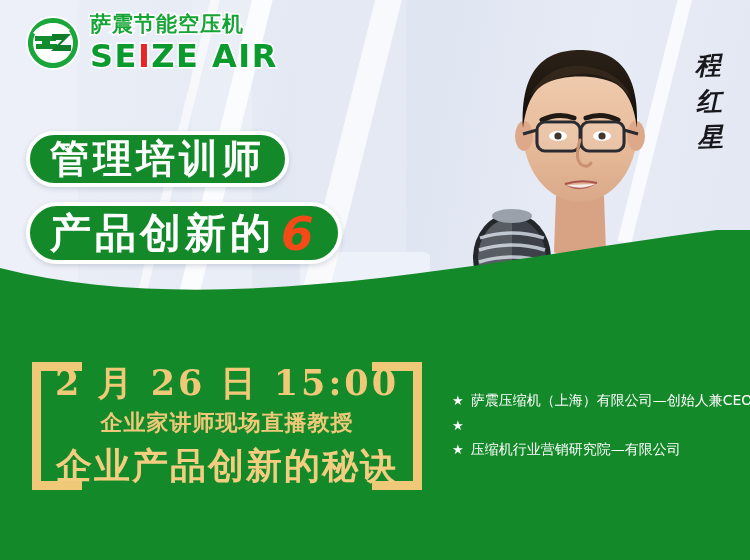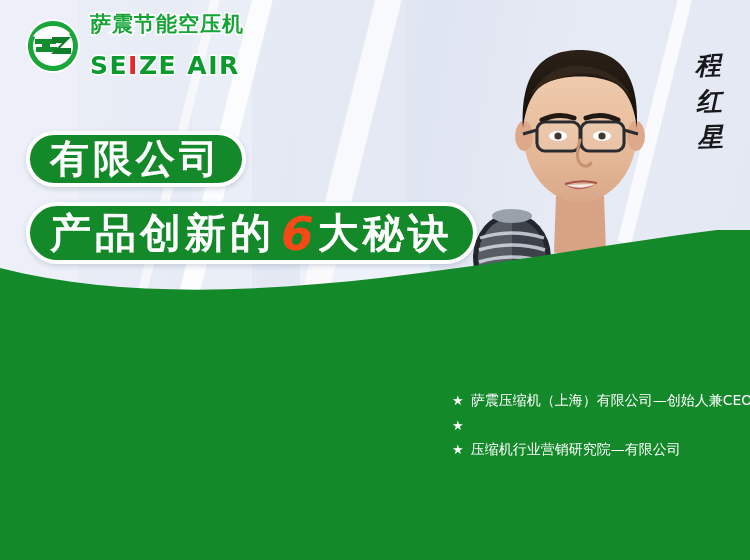--- a/index.html
+++ b/index.html
@@ -41,22 +41,22 @@
   }
   .logo-mark { width:58px; height:58px; position:relative; flex:0 0 auto; }
   .logo-text { display:flex; flex-direction:column; line-height:1; }
   .logo-cn {
     font-size:21px; font-weight:bold; color:#17a437;
     letter-spacing:1px;
     -webkit-text-stroke:3px #fff; paint-order:stroke fill;
     font-family:"DejaVu Sans","Liberation Sans",sans-serif;
   }
   .logo-en {
-    font-size:25px; font-weight:bold; color:#0a9a2e;
-    letter-spacing:1.5px; margin-top:18px;
+    font-size:32px; font-weight:bold; color:#0a9a2e;
+    letter-spacing:1.5px; margin-top:5px;
     -webkit-text-stroke:3px #fff; paint-order:stroke fill;
   }
   .logo-en .red { color:#e8262a; }
 
   
   .speaker-name {
     position:absolute; right:28px; top:48px;
     display:flex; flex-direction:column; align-items:center;
     font-family:"DejaVu Serif","Liberation Serif",serif;
     font-size:26px; font-weight:bold; color:#17181c;
@@ -281,28 +281,39 @@
     </div>
   </div>
 
   <div class="speaker-name">
     <span>程</span>
     <span>红</span>
     <span>星</span>
   </div>
 
   <div class="pill pill-1">
-    <span>有限公司</span>
+    <span>管理培训师</span>
   </div>
   <div class="pill pill-2">
     <span>产品创新的</span>
       <span class="six">6</span>
-      <span>大秘诀</span>
-  </div>
-
+  </div>
+
+  <div class="bracket-block">
+    <div class="brk l-top"></div>
+    <div class="brk l-bot"></div>
+    <div class="brk l-side"></div>
+    <div class="brk r-top"></div>
+    <div class="brk r-bot"></div>
+    <div class="brk r-side"></div>
+
+    <div class="date-line">2 月 26 日 15:00</div>
+    <div class="sub-line">企业家讲师现场直播教授</div>
+    <div class="secret-line">企业产品创新的秘诀</div>
+  </div>
 
   <div class="creds">
     <div class="cred-row">
       <span class="cred-star">★</span>
       <span>萨震压缩机（上海）有限公司—创始人兼CEO</span>
     </div>
     <div class="cred-row">
       <span class="cred-star">★</span>
     </div>
     <div class="cred-row">

